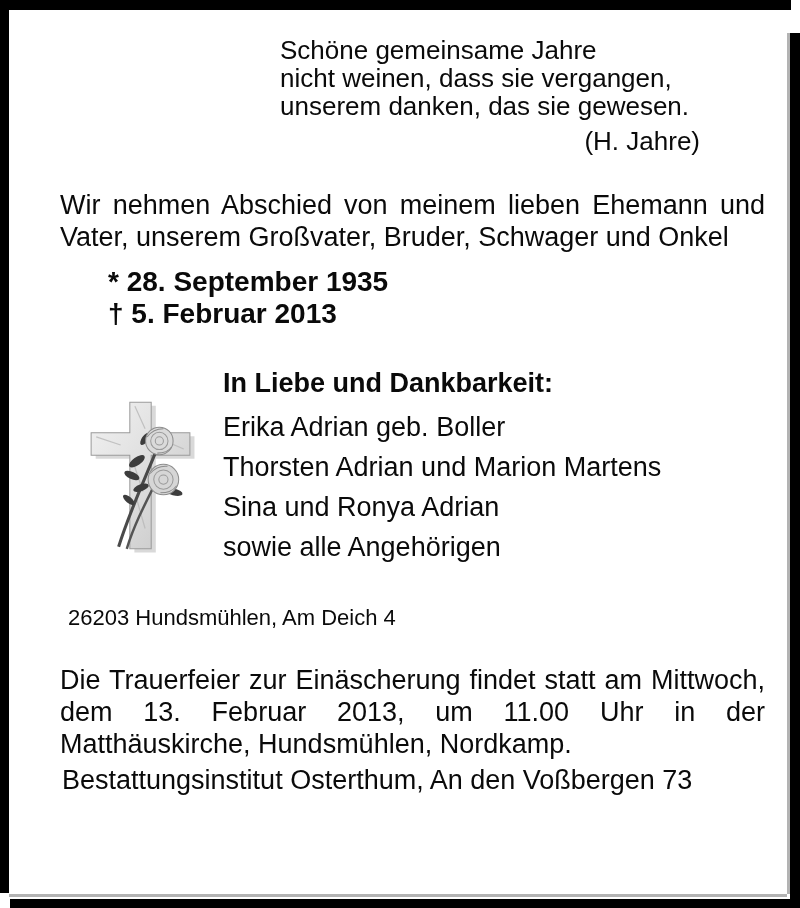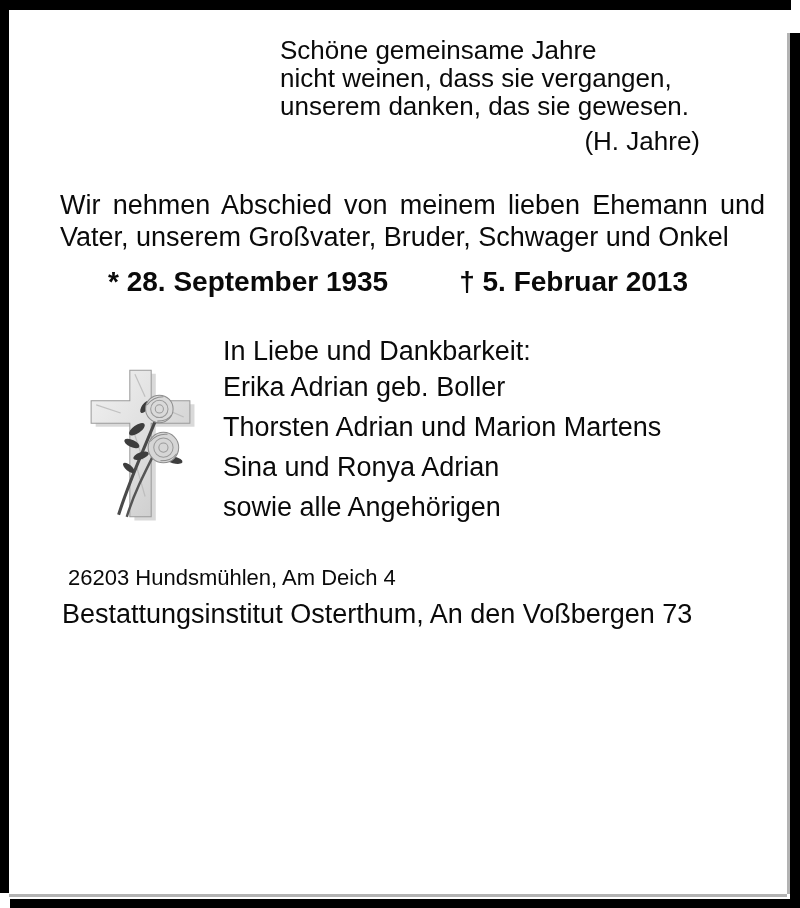--- a/index.html
+++ b/index.html
@@ -45,26 +45,27 @@
   }
 
   .dates-row {
     display: flex;
     justify-content: space-between;
     margin: 13px 112px 0 108px;
     font-size: 28px;
     line-height: 32px;
     font-weight: bold;
     white-space: nowrap;
+    flex-direction: column;
   }
 
   .memorial-section { display: flex; margin-top: 36px; }
   .cross-figure { flex: none; width: 112px; margin: 28px 0 0 84px; }
   .names-block { margin-left: 27px; font-size: 27px; }
-  .names-heading { line-height: 34px; margin-bottom: 2px; white-space: nowrap; }
+  .names-heading { line-height: 34px; margin-bottom: 10px; white-space: nowrap; font-weight: bold; }
   .mourner-line { font-weight: normal; line-height: 34px; margin-bottom: 6px; white-space: nowrap; }
 
   .address-line { margin: 32px 0 0 68px; font-size: 22px; line-height: 32px; white-space: nowrap; }
 
   .funeral-paragraph {
     margin: 30px 35px 0 60px;
     font-size: 27px;
     line-height: 32px;
     text-align: justify;
   }
@@ -146,16 +147,17 @@
       <div class="names-heading">In Liebe und Dankbarkeit:</div>
       <div class="mourner-line">Erika Adrian geb. Boller</div>
       <div class="mourner-line">Thorsten Adrian und Marion Martens</div>
       <div class="mourner-line">Sina und Ronya Adrian</div>
       <div class="mourner-line">sowie alle Angehörigen</div>
     </div>
   </div>
 
   <div class="address-line">26203 Hundsmühlen, Am Deich 4</div>
 
+  <div class="funeral-paragraph">Die Trauerfeier zur Einäscherung findet statt am Mittwoch, dem 13. Februar 2013, um 11.00 Uhr in der Matthäuskirche, Hundsmühlen, Nordkamp.</div>
 
   <div class="undertaker-line">Bestattungsinstitut Osterthum, An den Voßbergen 73</div>
 
 </div>
 
 </body></html>

